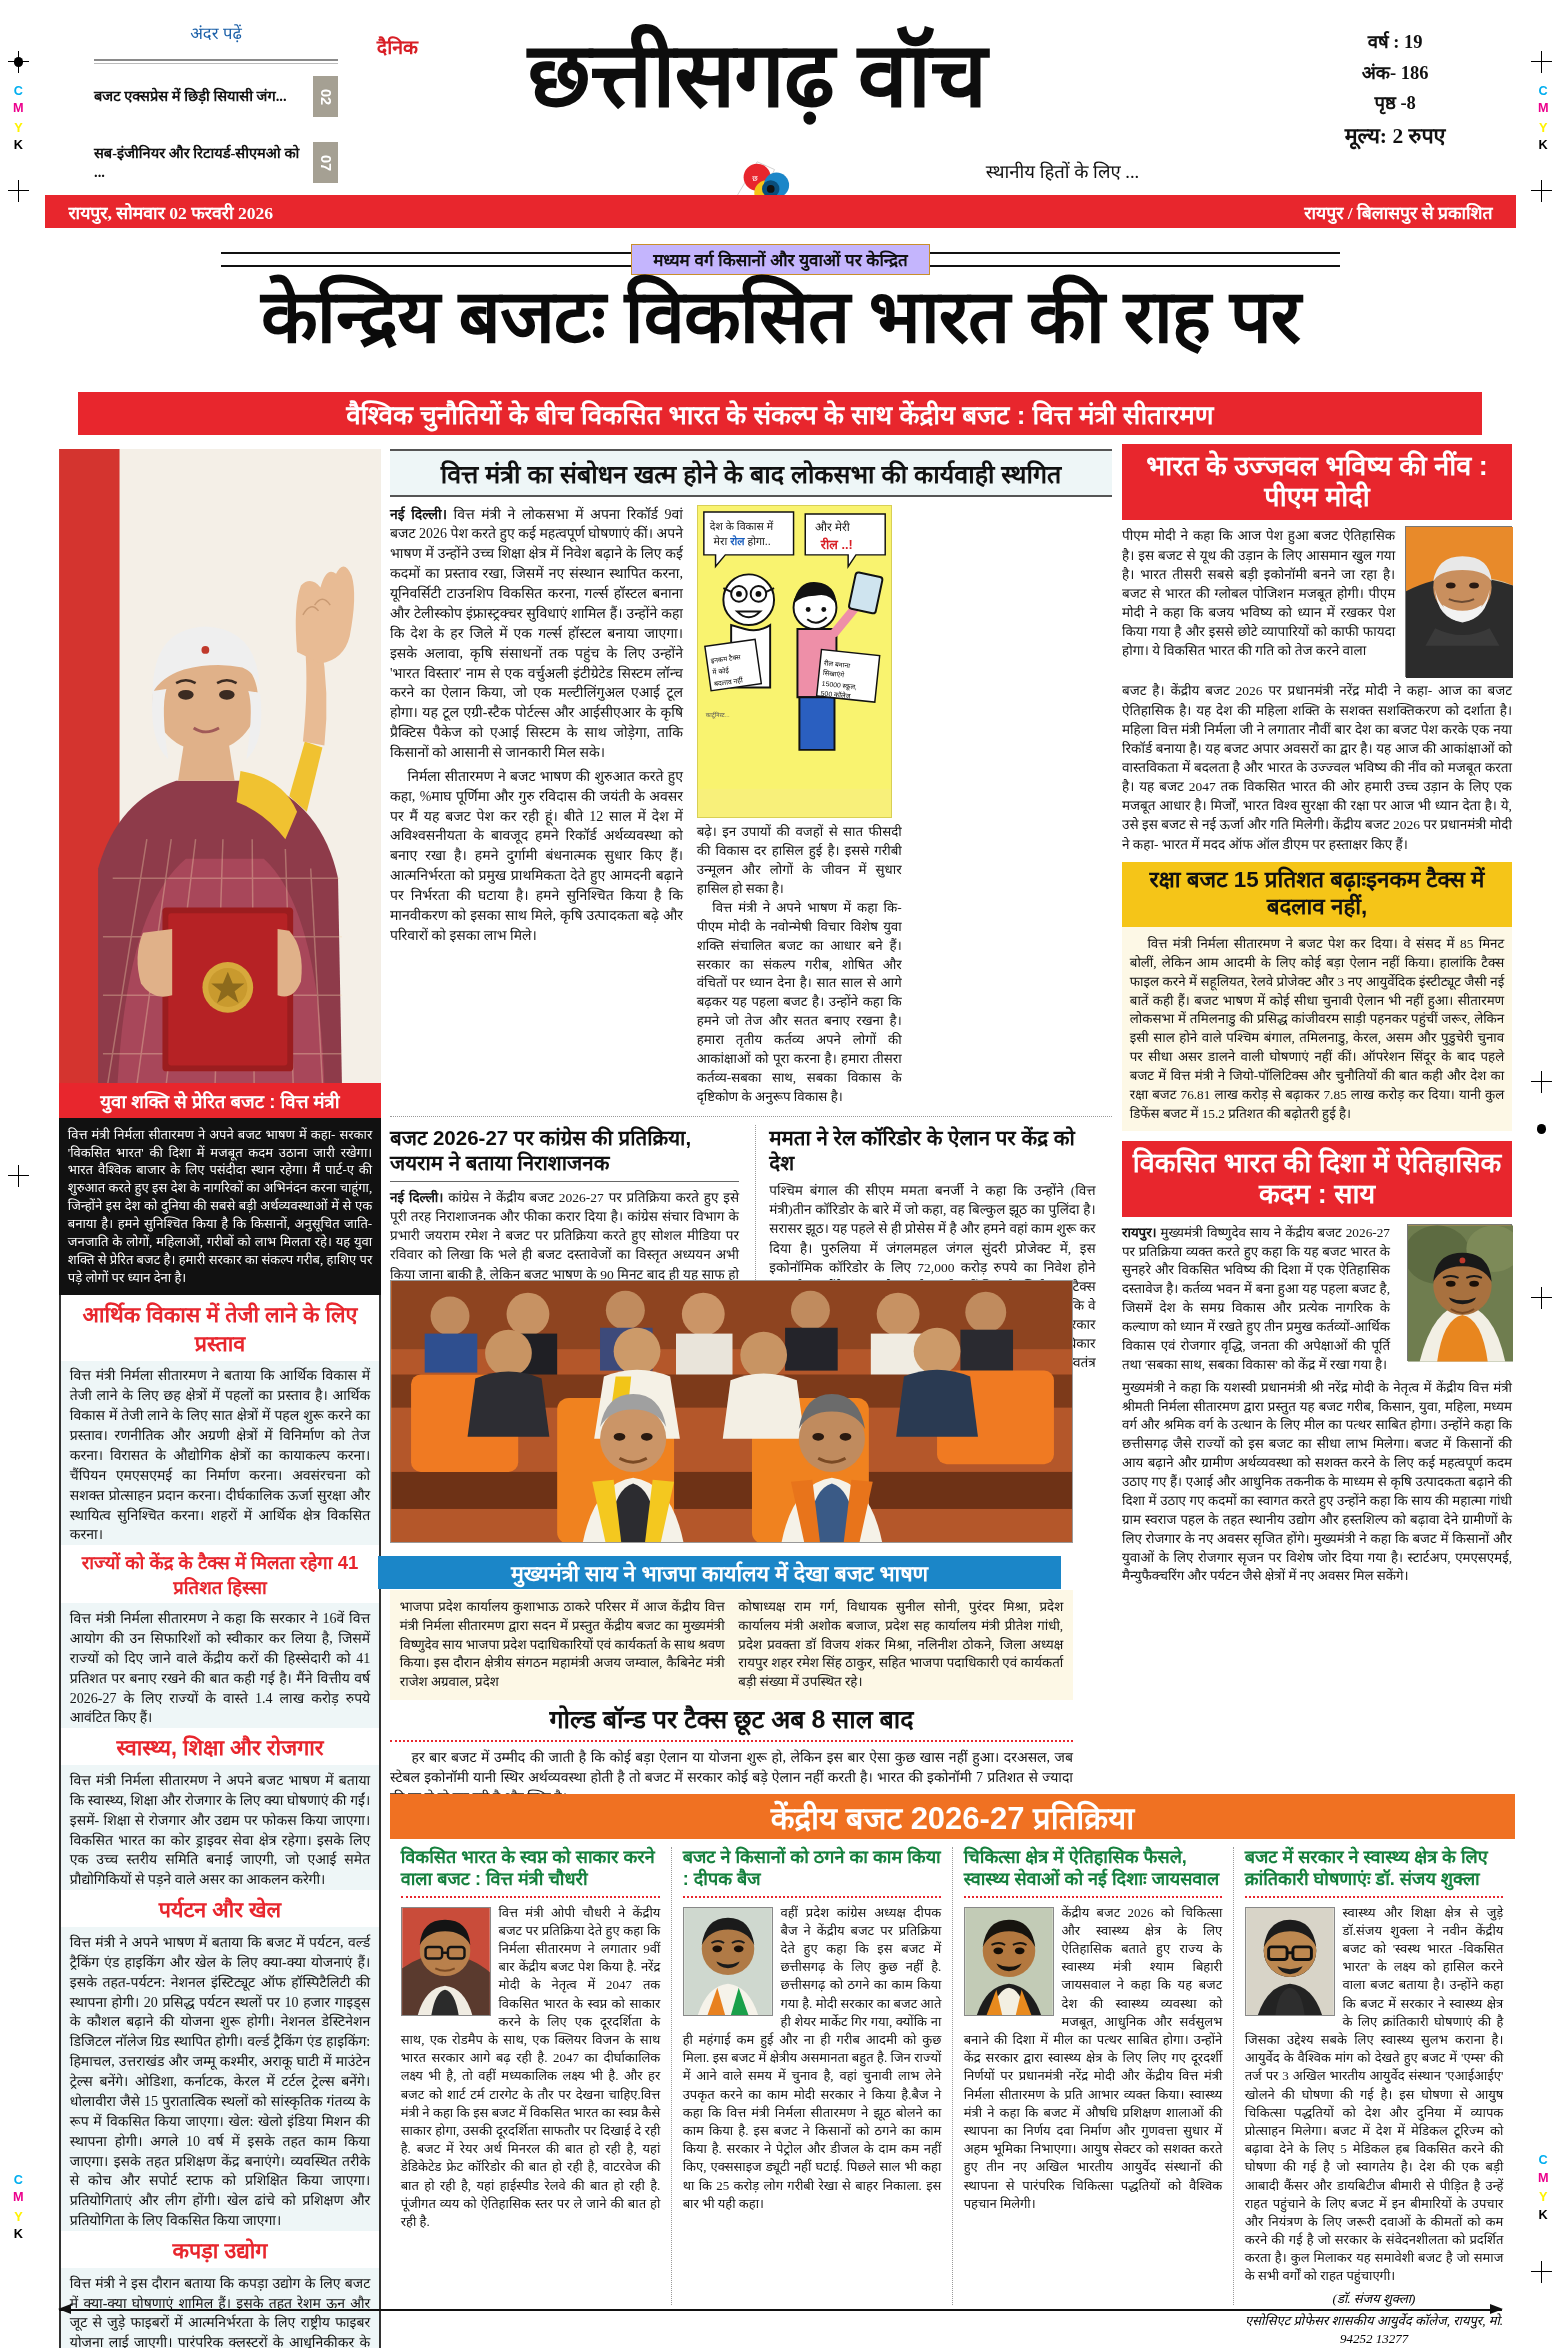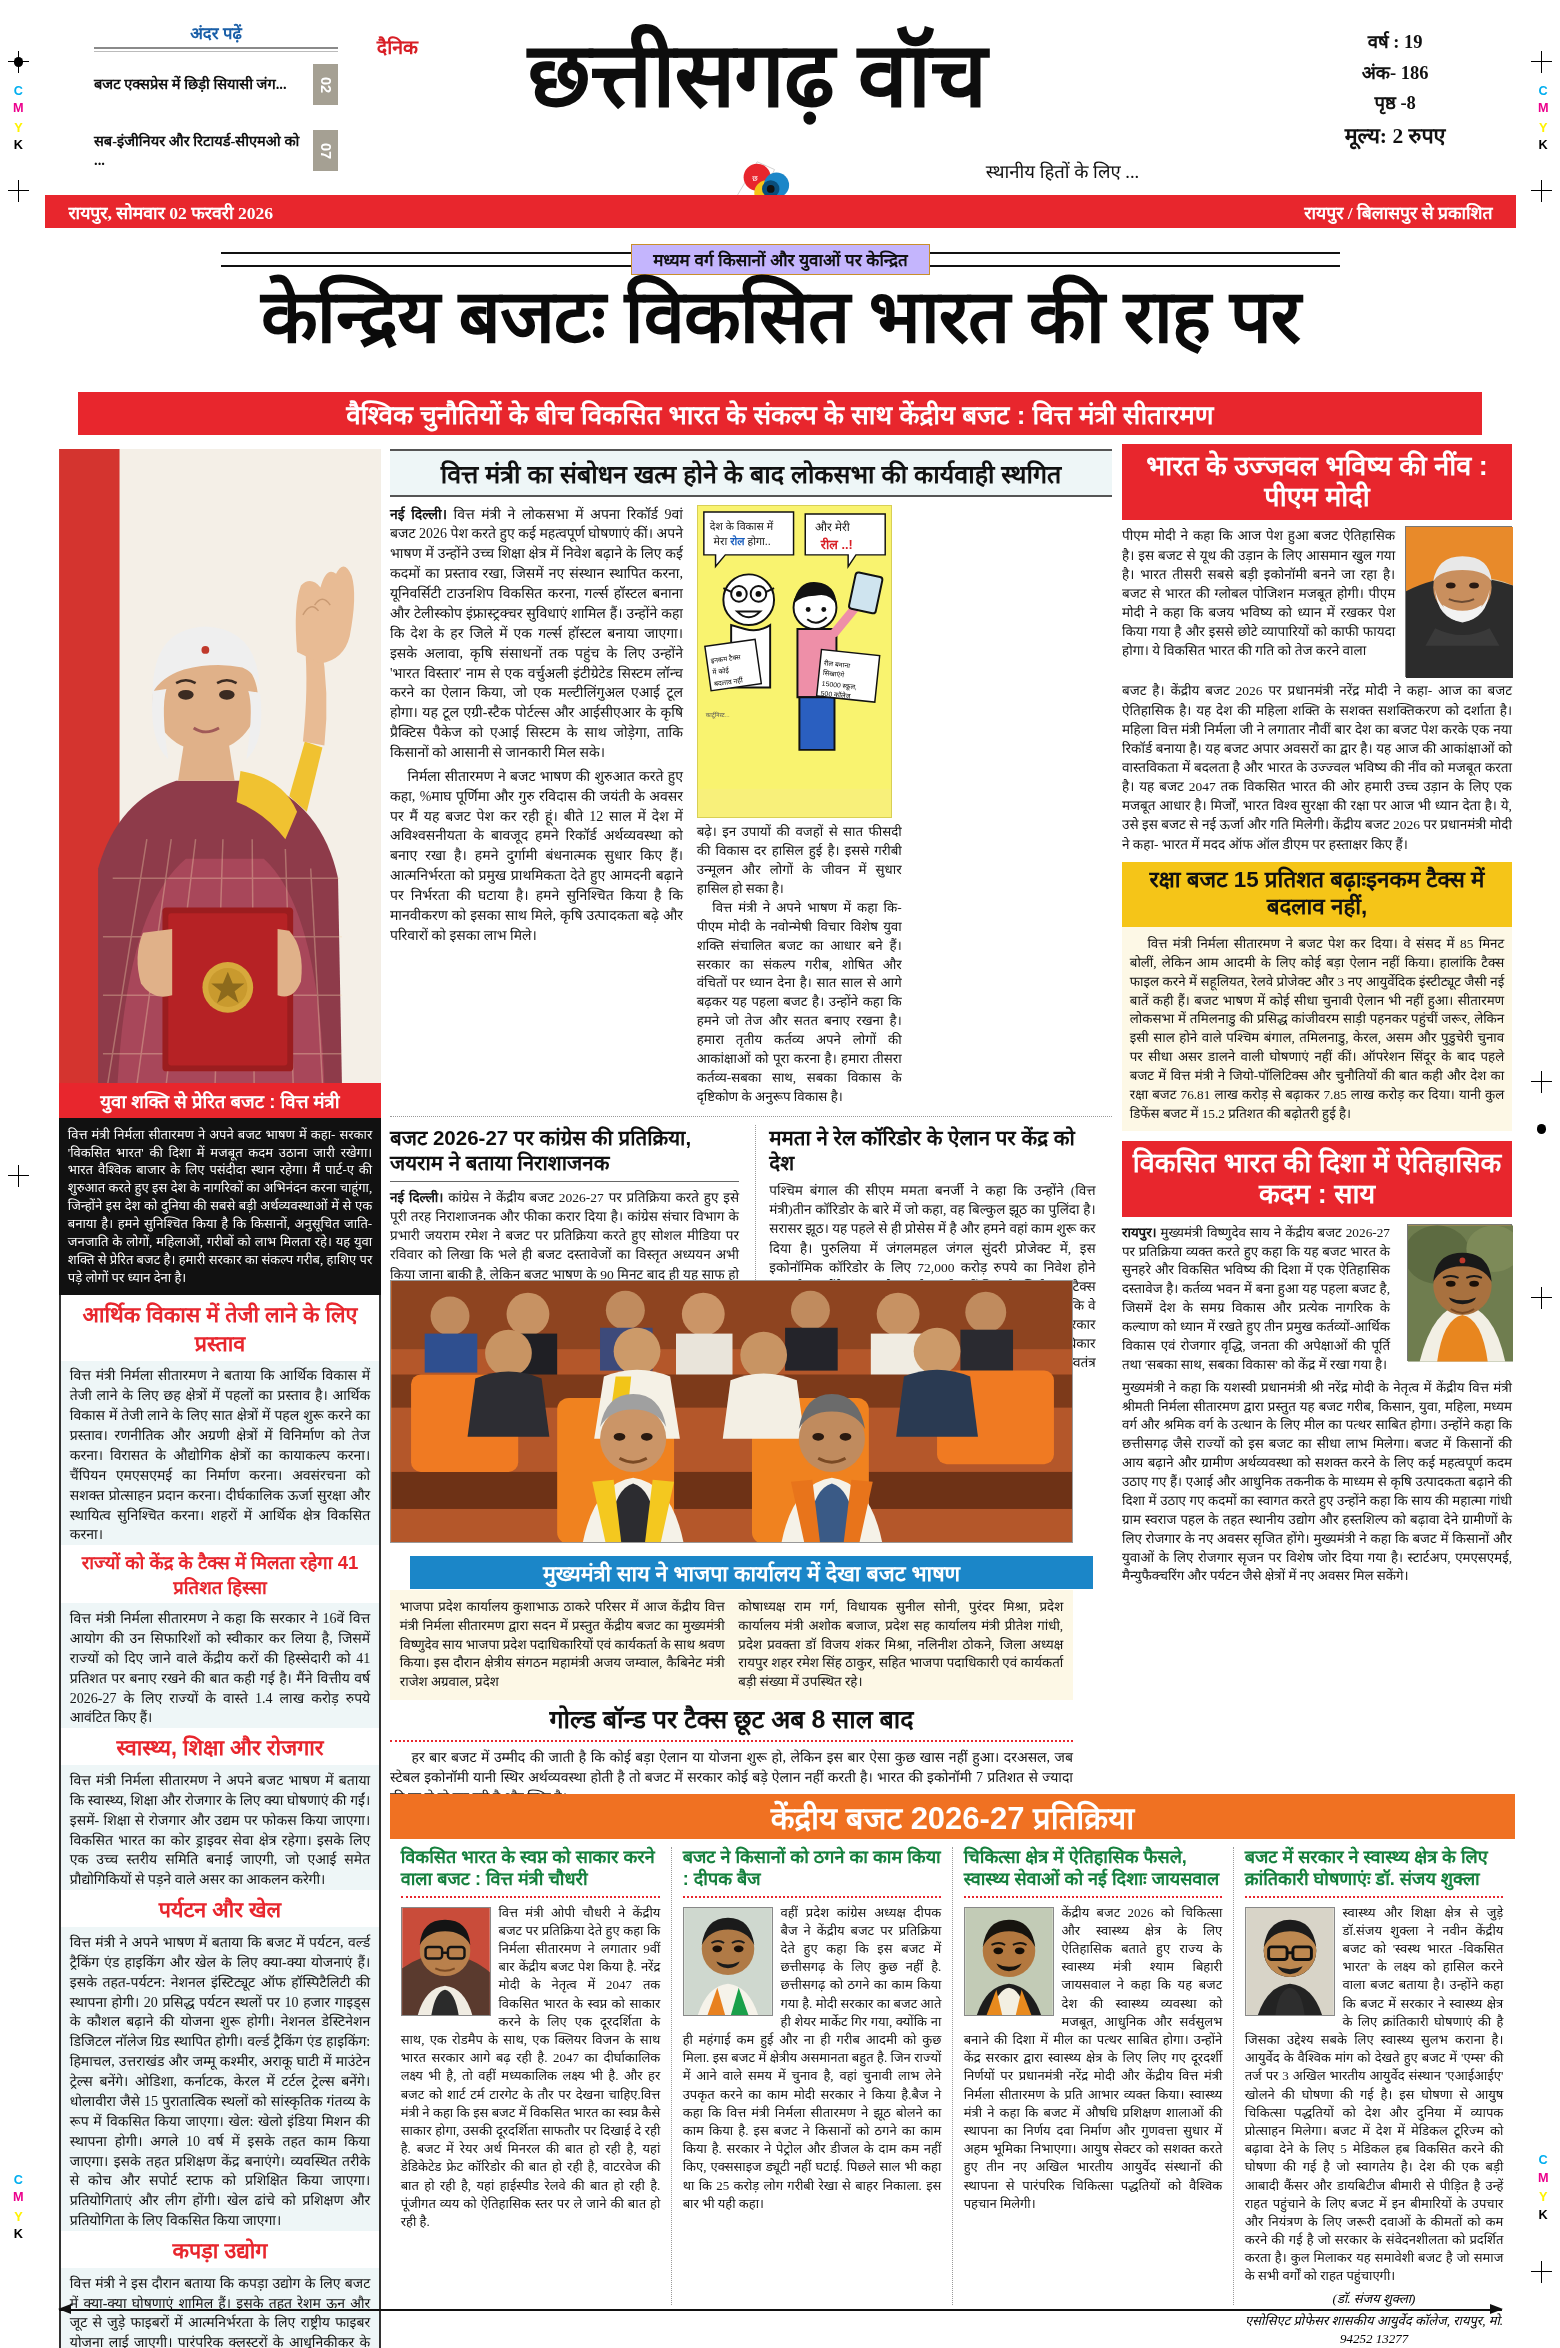--- a/index.html
+++ b/index.html
@@ -23,22 +23,22 @@
   .cmyk-y { color: #fff200; } .cmyk-k { color: #000; }
   .reg-cross { position: absolute; width: 21.5px; height: 21.5px; }
   .reg-cross::before, .reg-cross::after { content: ""; position: absolute; background: #000; }
   .reg-cross::before { left: 50%; top: 0; width: 1px; height: 21.5px; margin-left: -0.5px; }
   .reg-cross::after { top: 50%; left: 0; height: 1px; width: 21.5px; margin-top: -0.5px; }
   .reg-dot { position: absolute; width: 9.8px; height: 9.8px; border-radius: 50%; background: #000; }
 
   
   .masthead { position: absolute; left: 45px; top: 9.8px; width: 1471px; height: 185px; }
   .inside-box { position: absolute; left: 49px; top: 11.7px; width: 244px; }
-  .inside-title { font-family: "Liberation Sans", sans-serif; font-weight: bold; font-size: 16.6px;
-     color: #1a5fa8; text-align: center; padding-bottom: 3px; }
+  .inside-title { font-family: "Liberation Sans", sans-serif; font-weight: normal; font-size: 16.6px;
+     color: #1a5fa8; text-align: center; padding-bottom: 15px; }
   .inside-rule { height: 2px; background: #8a8a8a; width: 100%; }
   .inside-rule2 { height: 1px; background: #bbb; width: 100%; margin-top: 2px; }
   .inside-item { display: flex; align-items: center; gap: 7.8px; margin-top: 11.7px; }
   .inside-text { flex: 1; font-size: 14.6px; line-height: 1.3; color: #111; font-weight: 600; }
   .inside-num { width: 25px; height: 41px; background: #a5a093; color: #fff;
      font-family: "Liberation Sans", sans-serif; font-size: 14.6px; font-weight: bold;
      display: flex; align-items: center; justify-content: center;
      writing-mode: vertical-rl; text-orientation: mixed; }
 
   .brand-wrap { position: absolute; left: 322px; top: 0px; width: 780px; text-align: center; }
@@ -113,21 +113,21 @@
   .yellow-head { background: #f5c518; color: #111; text-align: center;
      font-family: "Liberation Sans", sans-serif; font-weight: bold; font-size: 22.4px;
      line-height: 1.2; padding: 5.9px 3.9px; }
   .cream { background: #fdf8e6; padding: 7.8px; }
 
   .portrait { background: linear-gradient(150deg,#d9a45b,#7e5a33); border: 1px solid #777; }
 
   
   .parl-photo { position: absolute; left: 390px; top: 1280px; width: 683px; height: 263px;
      background: linear-gradient(160deg,#e8833a,#a8481f); border: 1px solid #999; overflow: hidden; }
-  .blue-cap { position: absolute; left: 410px; top: 1556px; width: 683px; height: 33px;
+  .blue-cap { position: absolute; left: 378px; top: 1556px; width: 683px; height: 33px;
      background: #1b86c8; color: #fff; display: flex; align-items: center; justify-content: center;
      font-family: "Liberation Sans", sans-serif; font-weight: bold; font-size: 21.5px; }
   .cap-body { position: absolute; left: 390px; top: 1590px; width: 683px; background: #fdf8e6;
      padding: 7.8px 9.8px; display: flex; gap: 13.7px; }
 
   .gold-head { position: absolute; left: 390px; top: 1701px; width: 683px; text-align: center;
      font-family: "Liberation Sans", sans-serif; font-weight: bold; font-size: 25px; color: #111; }
   .gold-body { position: absolute; left: 390px; top: 1740px; width: 683px; }
 
   

